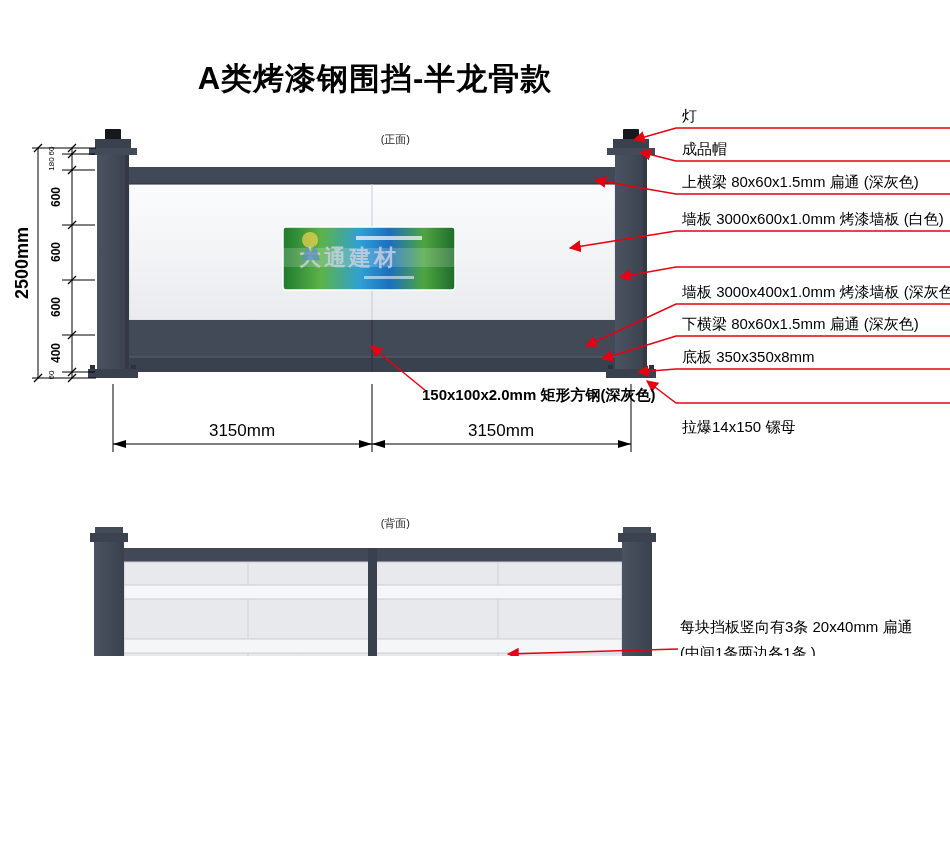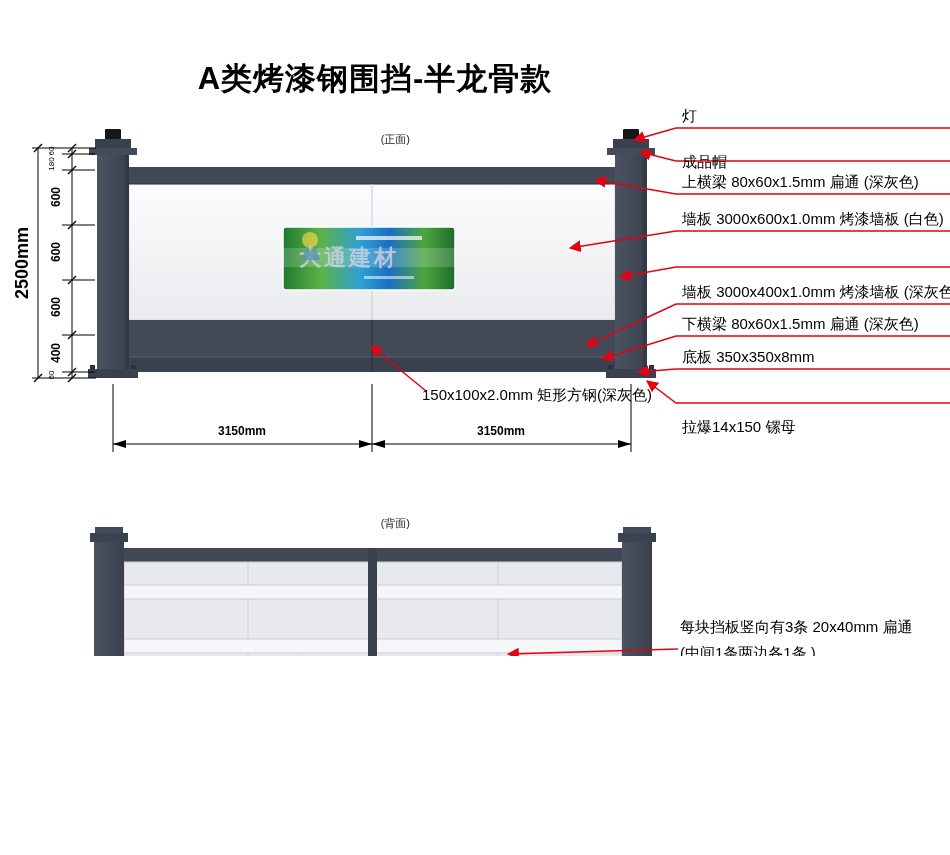--- a/index.html
+++ b/index.html
@@ -8,21 +8,21 @@
     font-family:"Liberation Sans", sans-serif; overflow:hidden;
   }
   svg { position:absolute; left:0; top:0; }
   .txt { position:absolute; color:#000; white-space:nowrap; }
   .title { font-size:31px; font-weight:bold; text-align:center; letter-spacing:1px; }
   .caption { font-size:11px; text-align:right; color:#222; }
   .vtext { position:absolute; white-space:nowrap; transform:translate(-50%,-50%) rotate(-90deg); color:#000; }
   .dim-big { font-size:18px; font-weight:bold; }
   .dim-mid { font-size:12px; font-weight:bold; }
   .dim-sm  { font-size:8px; }
-  .wtext { position:absolute; transform:translate(-50%,-50%); font-size:12px; font-weight:bold; white-space:nowrap; }
+  .wtext { position:absolute; transform:translate(-50%,-50%); font-size:17px; font-weight:normal; white-space:nowrap; }
   .lbl { position:absolute; font-size:15px; color:#000; white-space:nowrap; }
   .watermark { position:absolute; display:flex; align-items:center; gap:7px; font-weight:bold; white-space:nowrap; }
   .wm-front { left:299px; top:243px; font-size:22px; color:#c6d1e0; opacity:0.85; letter-spacing:3px; }
   .wm-back  { left:277px; top:653px; font-size:30px; color:#99a4b4; opacity:0.7; letter-spacing:5px; }
 </style>
 </head>
 <body>
 
 <div id="canvas">
 
@@ -203,29 +203,29 @@
   <div class="vtext dim-mid" style="left:56px; top:197px;">600</div>
   <div class="vtext dim-mid" style="left:56px; top:252px;">600</div>
   <div class="vtext dim-mid" style="left:56px; top:307px;">600</div>
   <div class="vtext dim-mid" style="left:56px; top:353px;">400</div>
   <div class="vtext dim-sm" style="left:51px; top:375px;">60</div>
 
   <div class="wtext" style="left:242px; top:431px;">3150mm</div>
   <div class="wtext" style="left:501px; top:431px;">3150mm</div>
 
   <div class="lbl" style="left:682px; top:107px;">灯</div>
-  <div class="lbl" style="left:682px; top:153px;text-align:center;">成品帽</div>
+  <div class="lbl" style="left:682px; top:140px;text-align:center;">成品帽</div>
   <div class="lbl" style="left:682px; top:173px;">上横梁 80x60x1.5mm 扁通 (深灰色)</div>
   <div class="lbl" style="left:682px; top:210px;">墙板 3000x600x1.0mm 烤漆墙板 (白色)</div>
   <div class="lbl" style="left:682px; top:283px;">墙板 3000x400x1.0mm 烤漆墙板 (深灰色)</div>
   <div class="lbl" style="left:682px; top:315px;">下横梁 80x60x1.5mm 扁通 (深灰色)</div>
   <div class="lbl" style="left:682px; top:348px;">底板 350x350x8mm</div>
   <div class="lbl" style="left:682px; top:382px;margin-top:36px;">拉爆14x150 镙母</div>
 
-  <div class="lbl" style="left:422px; top:386px;">150x100x2.0mm 矩形方钢(深灰色)</div>
+  <div class="lbl" style="left:422px; top:386px;font-weight:bold;">150x100x2.0mm 矩形方钢(深灰色)</div>
 
   <div class="watermark wm-front">
     <svg width="22" height="19" viewBox="0 0 28 24">
       <path d="M2,22 L11,4 L16,12 L20,2 L27,22 Z" fill="#5e8fc4" opacity="0.8"></path>
     </svg>
     <span>大通建材</span>
   </div>
 
   <div class="txt caption" style="left:330px; top:516px; width:80px;">(背面)</div>
 

